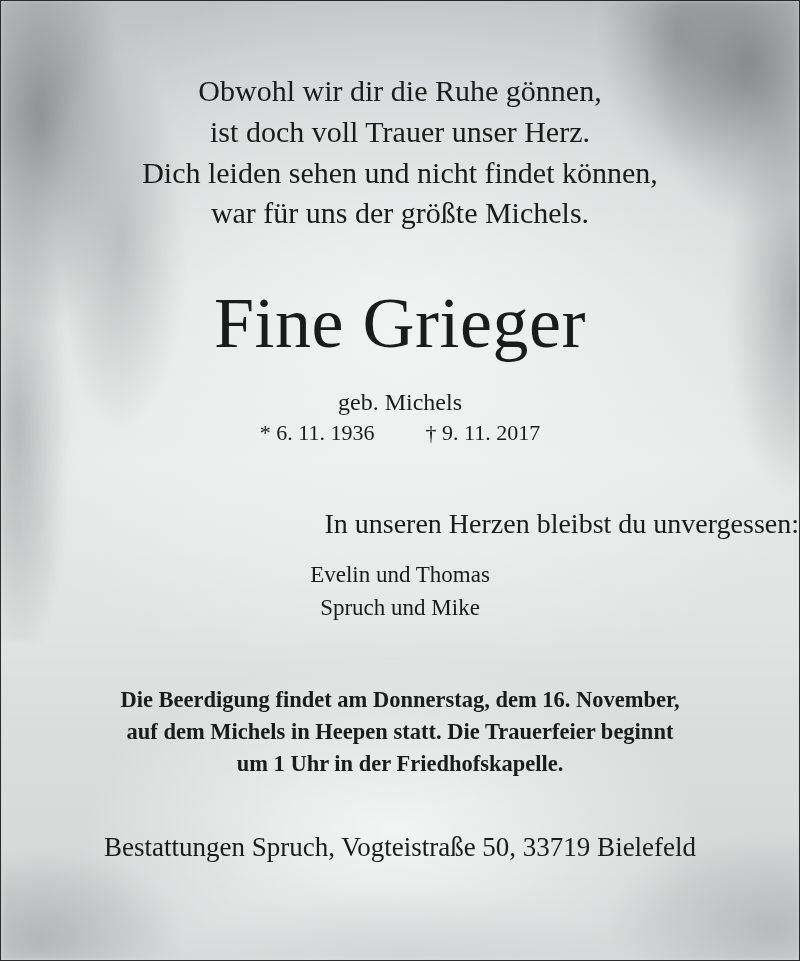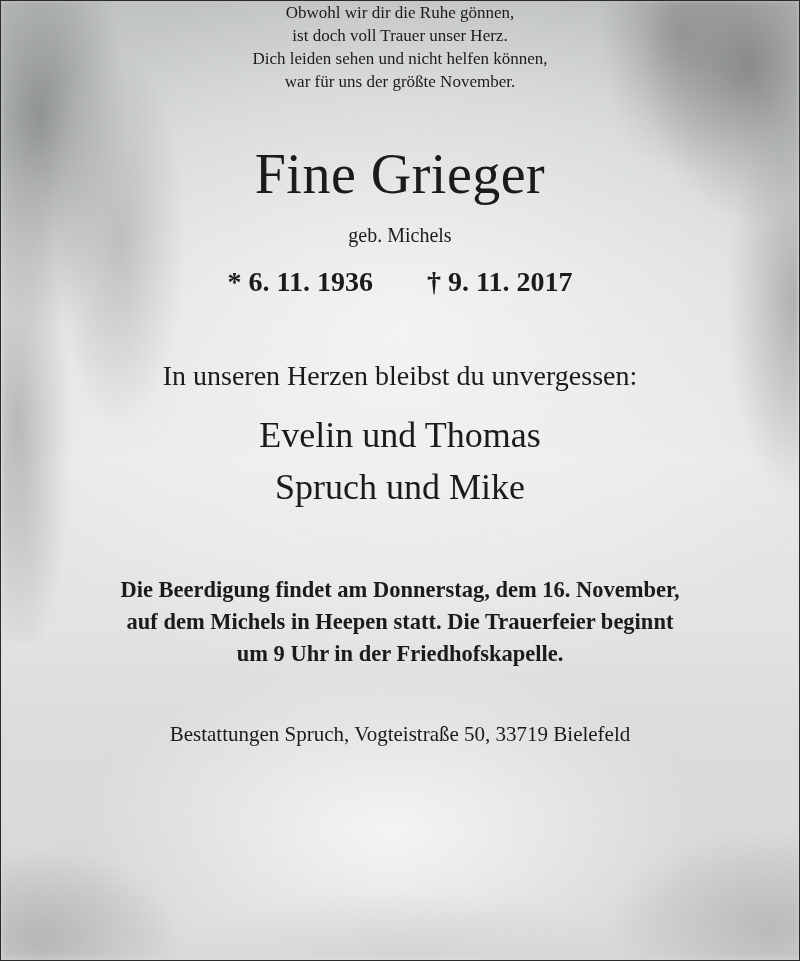--- a/index.html
+++ b/index.html
@@ -83,63 +83,64 @@
       linear-gradient(180deg, rgba(255,255,255,0.42) 0%, rgba(255,255,255,0.30) 45%, rgba(255,255,255,0.40) 75%, rgba(255,255,255,0.55) 100%);
   }
   .content {
     position: relative;
     z-index: 1;
     height: 100%;
     color: #1b1b1b;
     text-align: center;
   }
   .poem {
-    font-size: 17px;
+    padding-top: 70px;
+    font-size: 30px;
     line-height: 1.36;
     text-align: center;
   }
   .poem div { white-space: nowrap; }
 
   .name {
     margin-top: 52px;
-    font-size: 56px;
+    font-size: 72px;
     line-height: 1.05;
     letter-spacing: 0.5px;
   }
   .maiden {
-    margin-top: 20px;
-    font-size: 20px;
+    margin-top: 27px;
+    font-size: 24px;
     text-align: center;
   }
   .dates {
-    margin-top: 19px;
-    font-size: 28px;
-    font-weight: bold;
+    margin-top: 4px;
+    font-size: 22px;
   }
   .dates .sep { display: inline-block; width: 40px; }
 
   .remember {
     margin-top: 62px;
     font-size: 28px;
+    text-align: right;
   }
   .survivors {
     margin-top: 18px;
-    font-size: 36px;
+    font-size: 23px;
     line-height: 1.44;
   }
   .funeral {
     margin-top: 60px;
     font-size: 22.5px;
     line-height: 1.42;
     font-weight: bold;
   }
   .funeral div { white-space: nowrap; }
   .undertaker {
     margin-top: 52px;
-    font-size: 21px;
+    font-size: 27px;
     text-align: center;
   }
 </style>
 </head>
 <body>
 
 <div class="notice">
 
   <div class="bg">
     <div class="bg-base"></div>
@@ -148,22 +149,22 @@
     <div class="bg-path"></div>
     <div class="bg-bottom"></div>
     <div class="bg-fog"></div>
   </div>
 
   <div class="content">
 
     <div class="poem">
       <div>Obwohl wir dir die Ruhe gönnen,</div>
       <div>ist doch voll Trauer unser Herz.</div>
-      <div>Dich leiden sehen und nicht helfen können,</div>
-      <div>war für uns der größte November.</div>
+      <div>Dich leiden sehen und nicht findet können,</div>
+      <div>war für uns der größte Michels.</div>
     </div>
 
     <div class="name">Fine Grieger</div>
     <div class="maiden">geb. Michels</div>
 
     <div class="dates">
       <span>* 6. 11. 1936</span>
       <span class="sep"></span>
       <span>† 9. 11. 2017</span>
     </div>
@@ -171,19 +172,19 @@
     <div class="remember">In unseren Herzen bleibst du unvergessen:</div>
 
     <div class="survivors">
       <div>Evelin und Thomas</div>
       <div>Spruch und Mike</div>
     </div>
 
     <div class="funeral">
       <div>Die Beerdigung findet am Donnerstag, dem 16. November,</div>
       <div>auf dem Michels in Heepen statt. Die Trauerfeier beginnt</div>
-      <div>um 9 Uhr in der Friedhofskapelle.</div>
+      <div>um 1 Uhr in der Friedhofskapelle.</div>
     </div>
 
     <div class="undertaker">Bestattungen Spruch, Vogteistraße 50, 33719 Bielefeld</div>
 
   </div>
 </div>
 
 </body></html>

